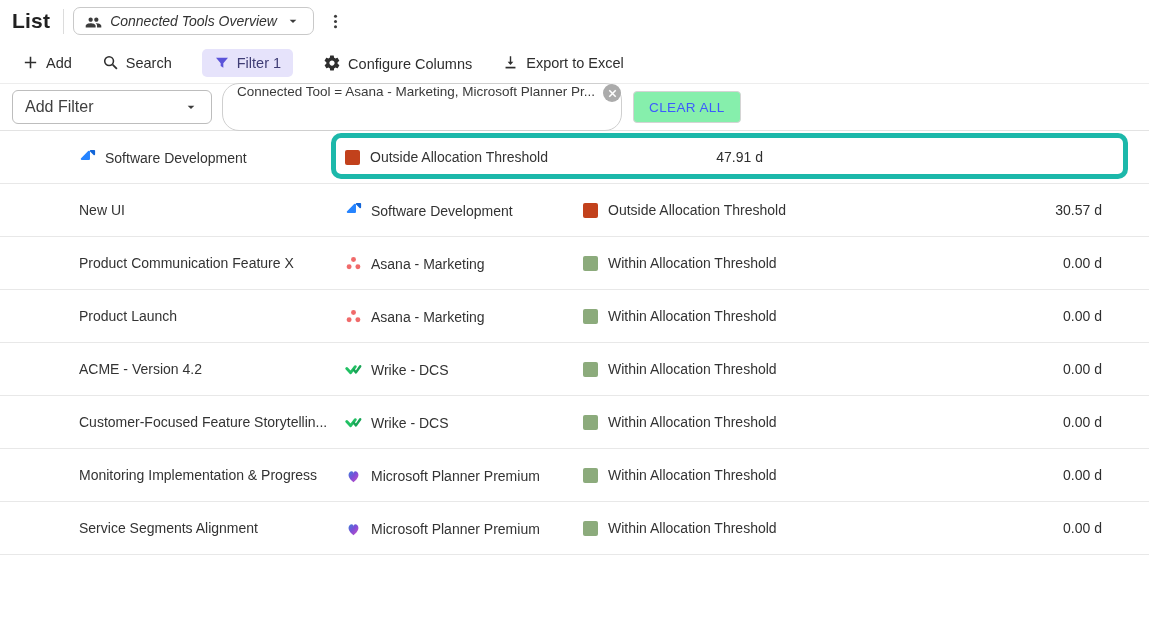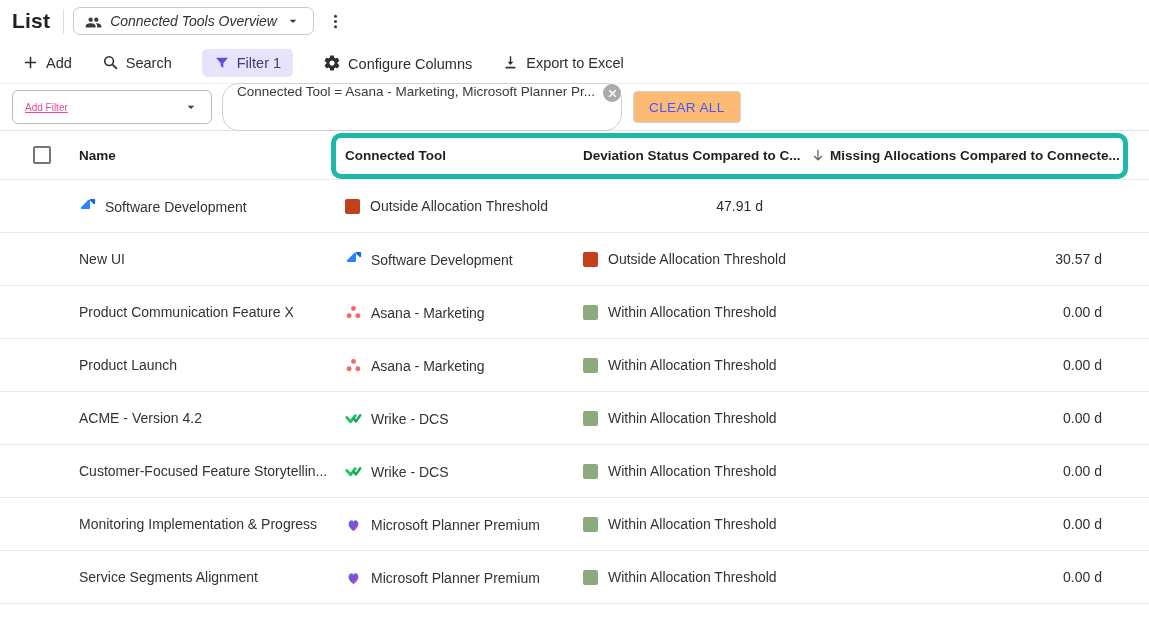--- a/index.html
+++ b/index.html
@@ -21,27 +21,27 @@
     border-bottom:1px solid #ededed; }
   .tb-item { display:flex; align-items:flex-end; gap:7px; font-size:14.5px; font-weight:500;
     color:#2e2e2e; cursor:pointer; white-space:nowrap; }
   .tb-filter { background:var(--filter-bg); color:var(--filter-fg); padding:6px 12px; border-radius:5px; }
 
   
   .filterbar { height:47px; display:flex; align-items:center; gap:10px; padding-left:12px;
     border-bottom:1px solid #e3e3e3; }
   .addfilter { width:200px; height:34px; border:1px solid #bdbdbd; border-radius:6px;
     display:flex; align-items:center; justify-content:space-between; padding:0 12px; cursor:pointer; }
-  .addfilter .ph { font-size:10px; color:#ec4899;text-decoration:underline; }
+  .addfilter .ph { font-size:16px; color:#404040; }
   .chip { height:48px; border:1px solid #cfcfcf; border-radius:17px; display:flex; 
     gap:8px; padding:0 8px 0 14px; max-width:400px; cursor:default; }
   .chip .txt { font-size:13.5px; color:#3a3a3a; white-space:nowrap; }
   .chip-x { width:18px; height:18px; border-radius:50%; background:#ababab; display:flex;
     align-items:center; justify-content:center; cursor:pointer; flex:0 0 auto; }
-  .clearall { height:32px; border:1px solid #d4d4d4; border-radius:4px; background:#fdba74;
+  .clearall { height:32px; border:1px solid #d4d4d4; border-radius:4px; background:#86efac;
     color:var(--blue); font-size:13.5px; font-weight:500; letter-spacing:0.4px;
     padding:0 15px; display:flex; align-items:center; cursor:pointer; margin-left:1px; }
 
   
   .table { position:relative; }
   .trow { display:grid; grid-template-columns:46px 266px 238px 227px 1fr;
     padding-left:33px; align-items:center; border-bottom:1px solid #e8e8e8; }
   .thead { height:49px; font-weight:bold; font-size:13.5px; color:#1f1f1f; }
   .tbody-row { height:53px; font-size:14px; color:#333; background:#fff; }
   .cell { white-space:nowrap; overflow:hidden; }
@@ -162,36 +162,20 @@
             <path stroke="#fff" stroke-width="3.4" d="M5 5l14 14M19 5L5 19"></path>
           </svg>
       </span>
     </div>
     <div class="clearall">CLEAR ALL</div>
   </div>
 
   <div class="table">
     <div class="annotation"></div>
 
-    <div class="trow thead">
-      <div class="cell">
-          <div class="checkbox"></div>
-        </div>
-      <div class="cell">Name</div>
-      <div class="cell">Connected Tool</div>
-      <div class="cell">Deviation Status Compared to C...</div>
-      <div class="cell hdr-missing">
-        <span>
-            <svg viewBox="0 0 24 24" width="16" height="16">
-              <path fill="none" stroke="#5f6368" stroke-width="1.9" d="M12 4v15M6.2 13.4l5.8 5.8 5.8-5.8"></path>
-            </svg>
-          </span>
-        <span>Missing Allocations Compared to Connecte...</span>
-      </div>
-    </div>
 
     <div class="trow tbody-row">
       <div class="cell"></div>
       <div class="cell cell-tool">
         <span class="toolicon">
             <svg viewBox="0 0 24 24" width="17" height="17">
               <polygon points="4,14 14,4 14,14" fill="#2684FF" stroke="#2684FF" stroke-width="3" stroke-linejoin="round"></polygon>
               <polygon points="16.5,2.5 21.5,2.5 21.5,7.5" fill="#1265d8" stroke="#1265d8" stroke-width="2.5" stroke-linejoin="round"></polygon>
             </svg>
           </span>

